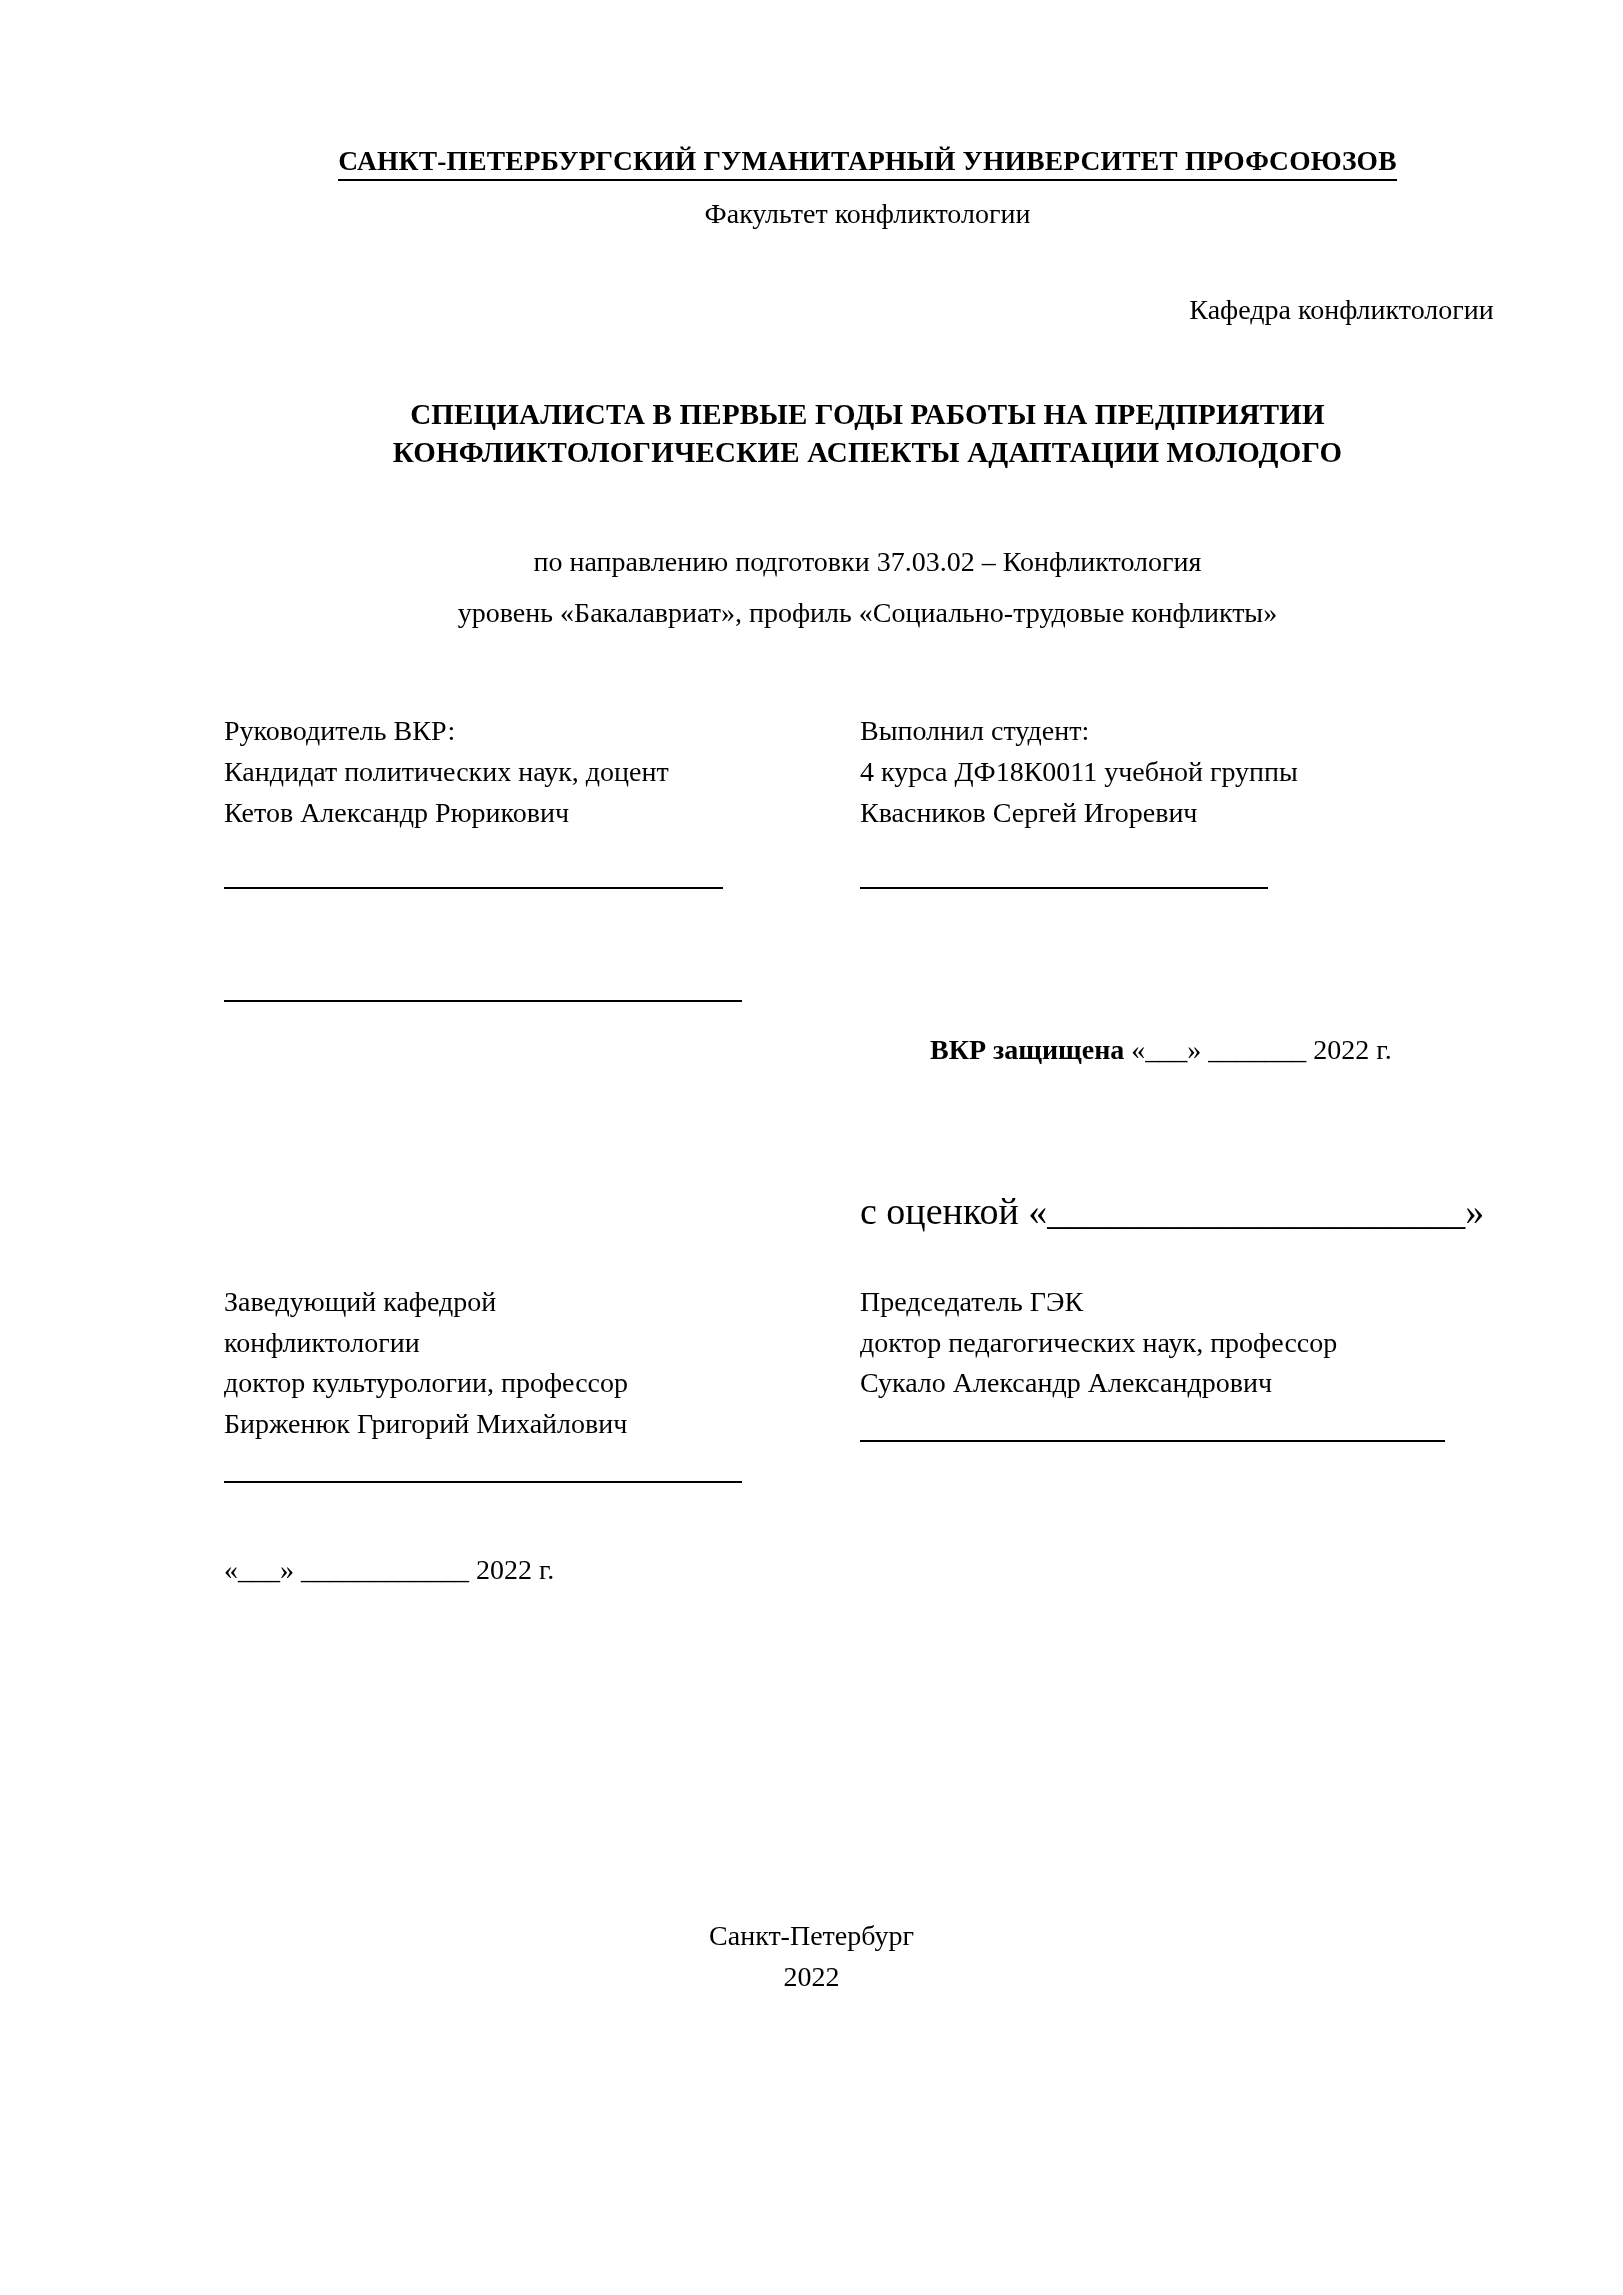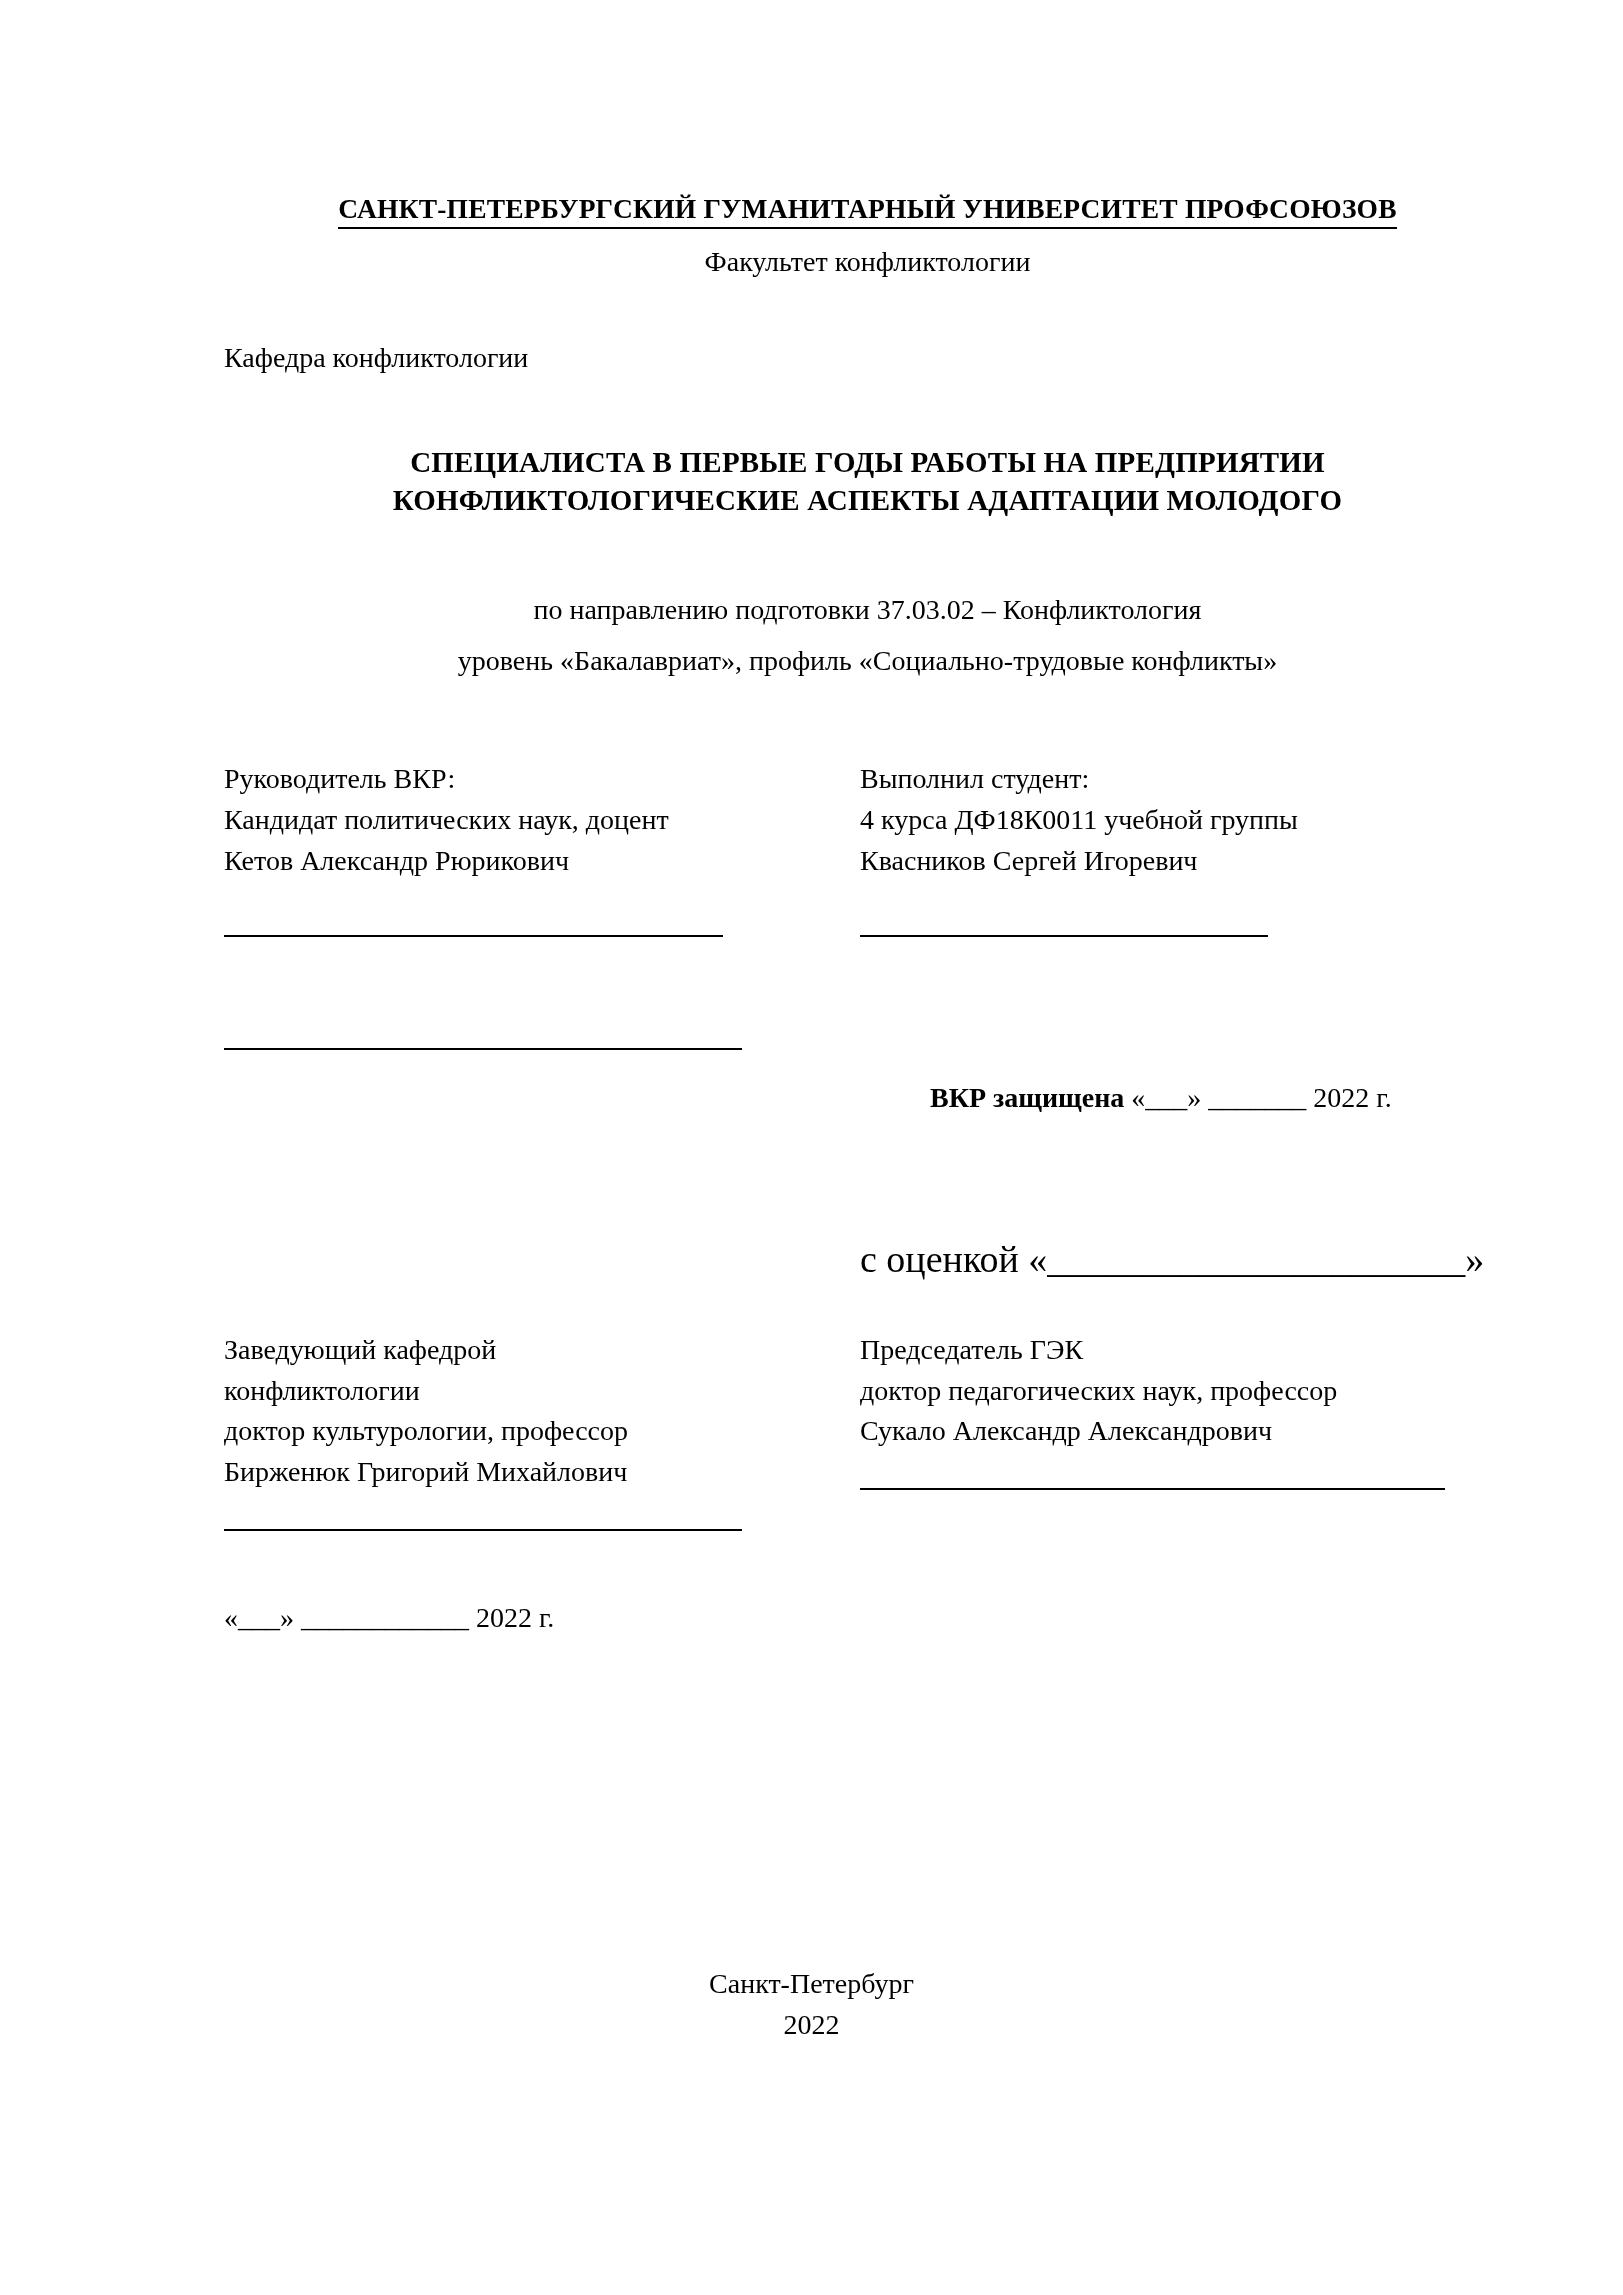--- a/index.html
+++ b/index.html
@@ -14,21 +14,20 @@
     color: #000000;
     position: relative;
     overflow: hidden;
   }
   .page {
     position: relative;
     width: 1623px;
     height: 1963px;
     box-sizing: border-box;
     padding: 0;
-    margin-top: 48px;
   }
   .content {
     position: absolute;
     left: 224px;
     top: 145px;
     width: 1287px;
   }
 
   
   .univ-line {
@@ -41,21 +40,21 @@
     border-bottom: 2.4px solid #000;
     padding-bottom: 1.6px;
     display: inline-block;
   }
   .faculty-line {
     text-align: center;
     font-size: 28px;
     margin-top: 17.3px;
   }
   .kafedra-line {
-    text-align: left;
+    text-align: right;
     font-size: 28px;
     margin-top: 64px;
     padding-right: 17.3px;
   }
 
   
   .doc-type {
     text-align: center;
     font-weight: bold;
     font-size: 29px;

